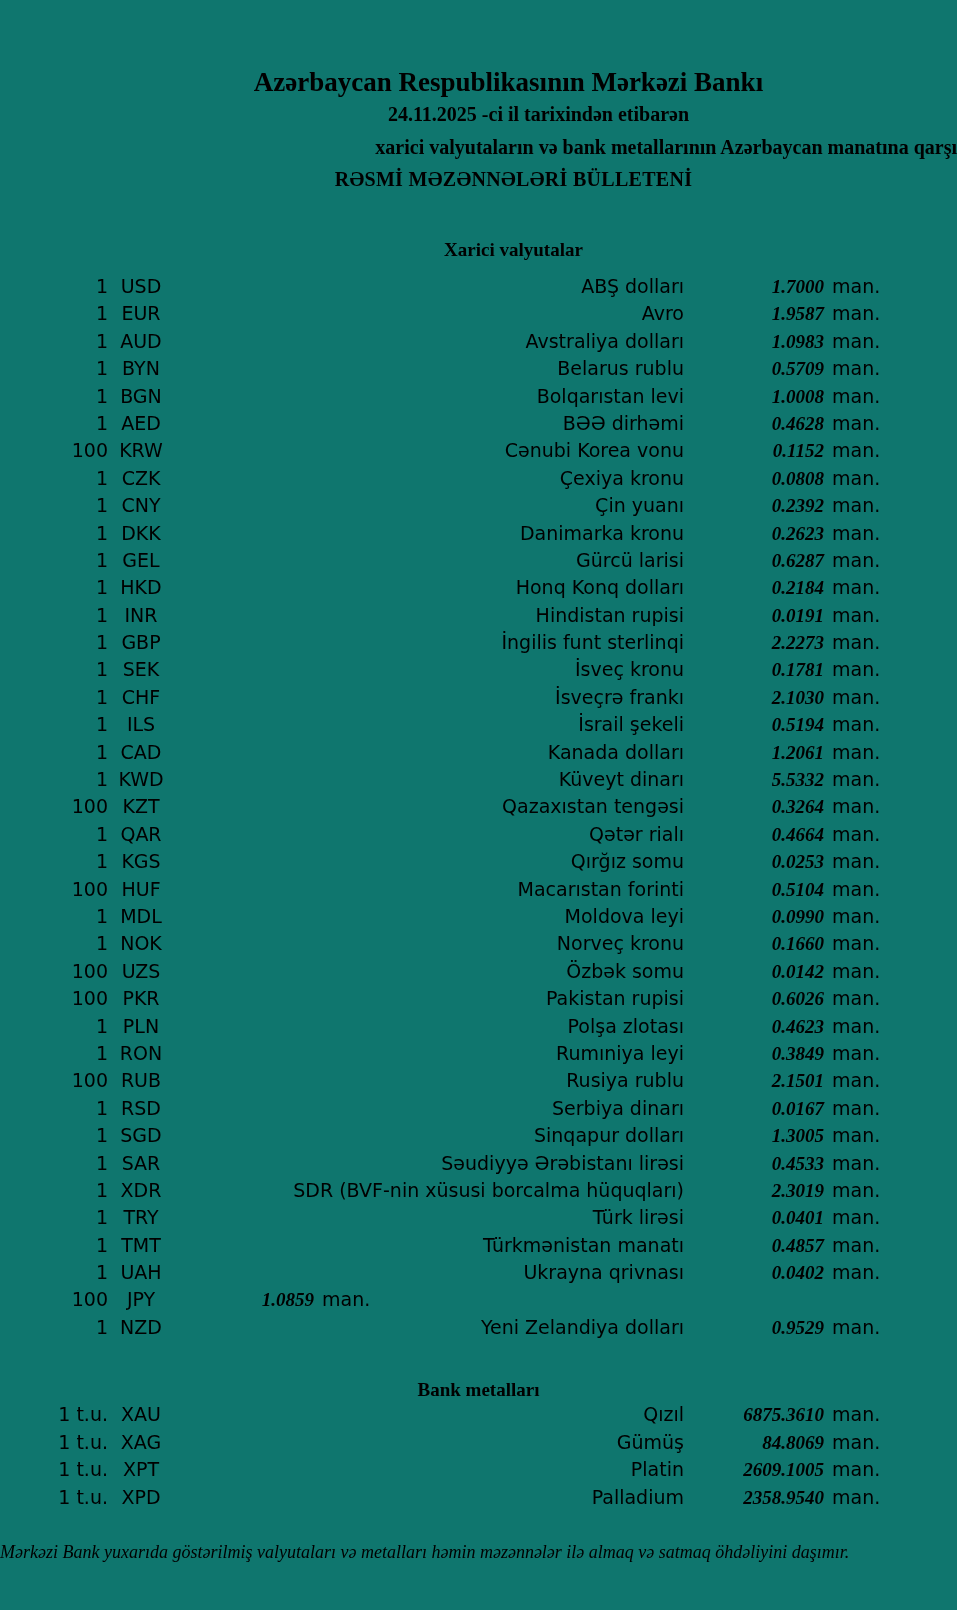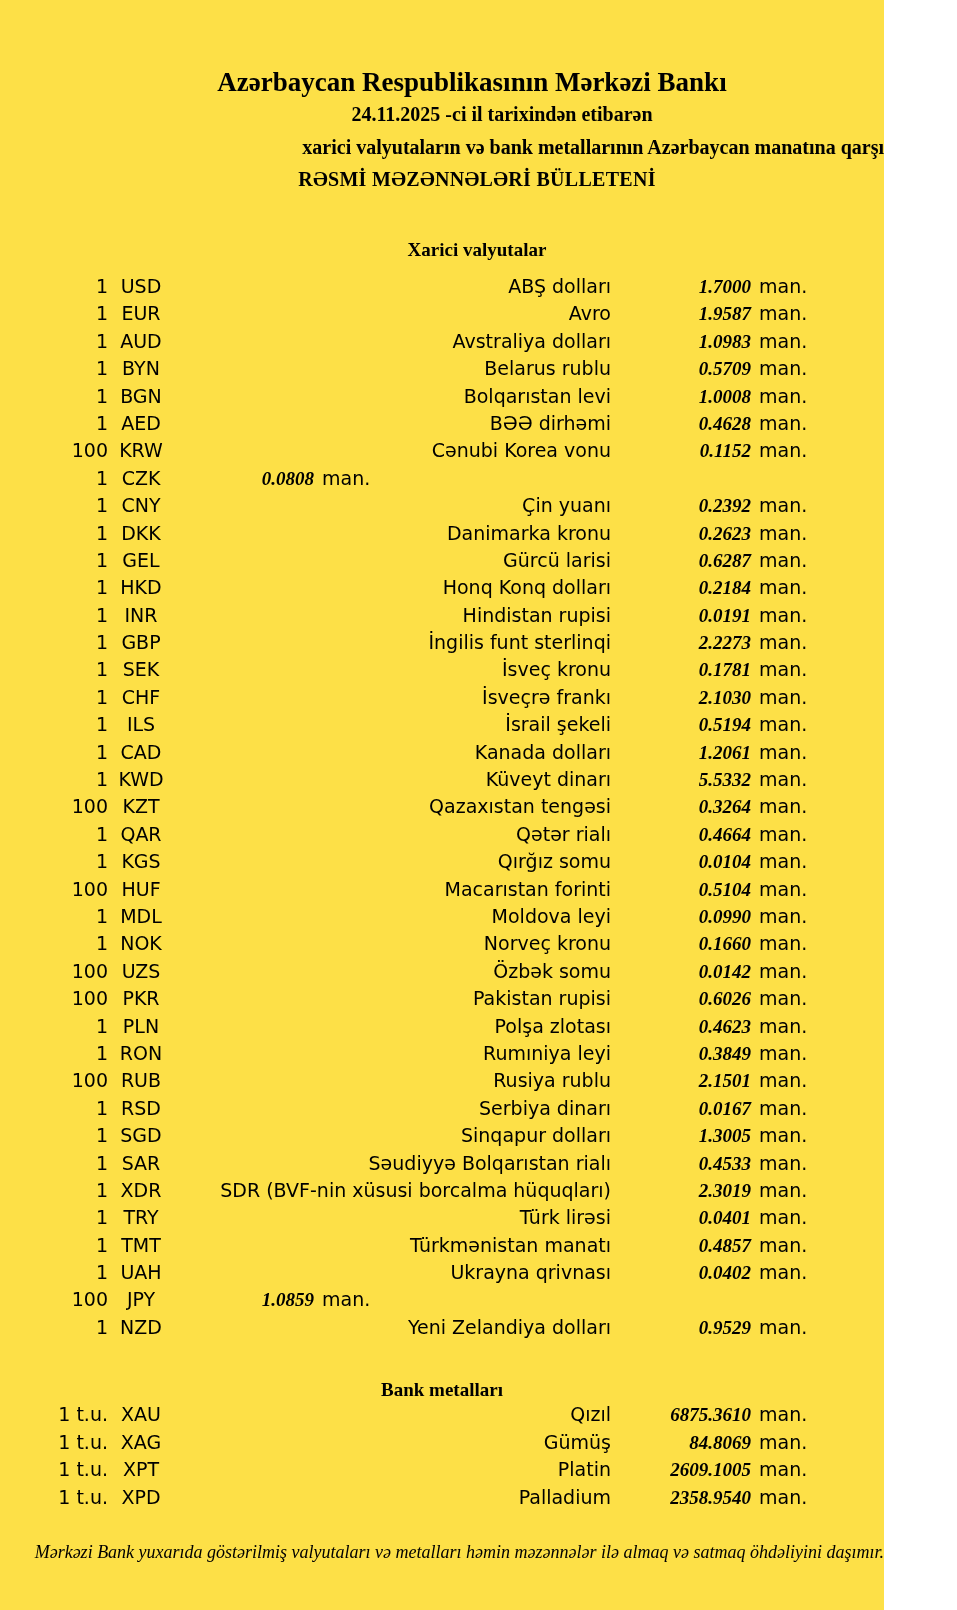--- a/index.html
+++ b/index.html
@@ -1,20 +1,20 @@
 <!DOCTYPE html>
 <html><head>
 <meta charset="utf-8">
 <style>
   html, body { margin: 0; padding: 0; background: #ffffff; }
   .page {
     position: relative;
-    width: 884px;
+    width: 957px;
     height: 1610px;
-    background: #fde047;
+    background: #0f766e;
     color: #000000;
     font-family: "DejaVu Sans", sans-serif;
     overflow: hidden;
   }
   
   .hline {
     position: absolute;
     left: 0;
     width: 100%;
     box-sizing: border-box;
@@ -55,21 +55,21 @@
     font-size: 19px;
   }
   .man  { flex: none; width: 50px; margin-left: 8px; text-align: left; }
 
   
   .disclaimer {
     position: absolute;
     top: 1541px;
     left: 0;
     width: 100%;
-    text-align: right;
+    text-align: left;
     font-family: "Liberation Serif", serif;
     font-style: italic;
     font-size: 18px;
     line-height: 22px;
   }
 </style>
 </head>
 <body>
 
 <div class="page">
@@ -125,20 +125,21 @@
       <div class="row">
         <span class="qty">100</span>
         <span class="code">KRW</span>
         <span class="name">Cənubi Korea vonu</span>
         <span class="rate">0.1152</span>
         <span class="man">man.</span>
       </div>
       <div class="row">
         <span class="qty">1</span>
         <span class="code">CZK</span>
+        <span class="name">Çexiya kronu</span>
         <span class="rate">0.0808</span>
         <span class="man">man.</span>
       </div>
       <div class="row">
         <span class="qty">1</span>
         <span class="code">CNY</span>
         <span class="name">Çin yuanı</span>
         <span class="rate">0.2392</span>
         <span class="man">man.</span>
       </div>
@@ -223,21 +224,21 @@
         <span class="qty">1</span>
         <span class="code">QAR</span>
         <span class="name">Qətər rialı</span>
         <span class="rate">0.4664</span>
         <span class="man">man.</span>
       </div>
       <div class="row">
         <span class="qty">1</span>
         <span class="code">KGS</span>
         <span class="name">Qırğız somu</span>
-        <span class="rate">0.0104</span>
+        <span class="rate">0.0253</span>
         <span class="man">man.</span>
       </div>
       <div class="row">
         <span class="qty">100</span>
         <span class="code">HUF</span>
         <span class="name">Macarıstan forinti</span>
         <span class="rate">0.5104</span>
         <span class="man">man.</span>
       </div>
       <div class="row">
@@ -299,21 +300,21 @@
       <div class="row">
         <span class="qty">1</span>
         <span class="code">SGD</span>
         <span class="name">Sinqapur dolları</span>
         <span class="rate">1.3005</span>
         <span class="man">man.</span>
       </div>
       <div class="row">
         <span class="qty">1</span>
         <span class="code">SAR</span>
-        <span class="name">Səudiyyə Bolqarıstan rialı</span>
+        <span class="name">Səudiyyə Ərəbistanı lirəsi</span>
         <span class="rate">0.4533</span>
         <span class="man">man.</span>
       </div>
       <div class="row">
         <span class="qty">1</span>
         <span class="code">XDR</span>
         <span class="name">SDR (BVF-nin xüsusi borcalma hüquqları)</span>
         <span class="rate">2.3019</span>
         <span class="man">man.</span>
       </div>

